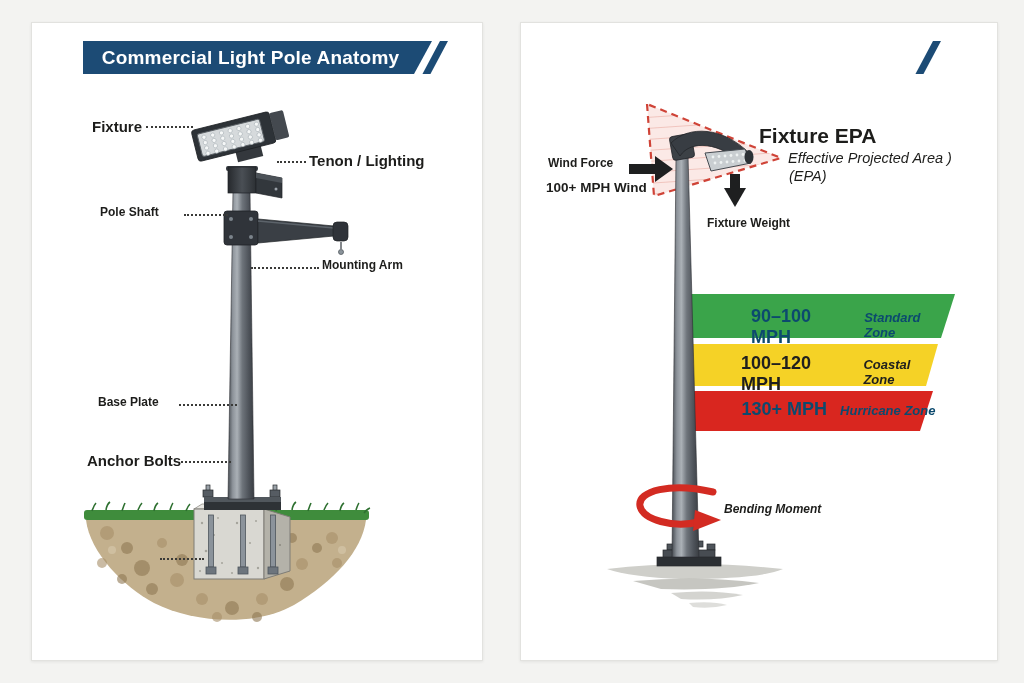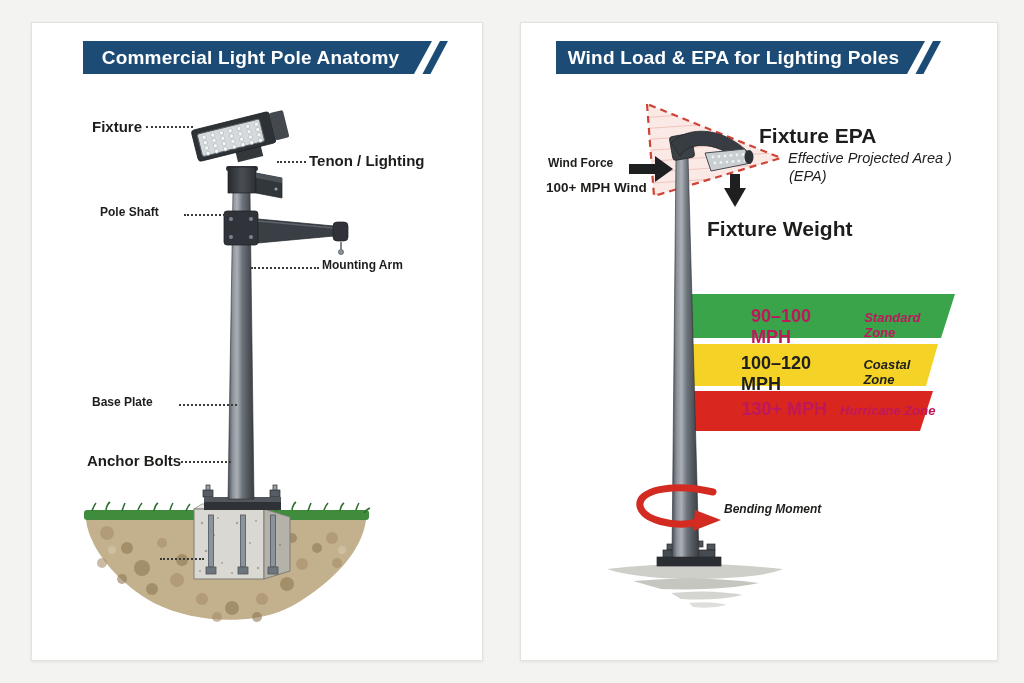--- a/index.html
+++ b/index.html
@@ -41,21 +41,21 @@
   .lbl.reg{font-weight:bold;font-size:13.5px;}
   .lbl.ital{font-weight:normal;font-style:italic;font-size:14.5px;}
   .lbl.bital{font-style:italic;}
   .leader{position:absolute;border-top:2px dotted #3a3a38;height:0;}
   .zone-row{
     position:absolute;display:flex;align-items:baseline;justify-content:center;
     gap:13px;height:22px;
   }
   .zone-speed{font-weight:bold;font-size:18px;}
   .zone-name{font-weight:bold;font-style:italic;font-size:13px;}
-  .zone-light{color:#be185d;}
+  .zone-light{color:#0c4a6e;}
   .zone-dark{color:#20201e;}
 </style>
 </head>
 <body>
 
 <div class="panel" id="left-panel">
   <div class="banner">
     <span>Commercial Light Pole Anatomy</span>
   </div>
   <div class="banner-accent"></div>
@@ -241,33 +241,30 @@
 
   <div class="lbl" style="left:277px;top:129px;">Tenon / Lighting</div>
   <div class="leader" style="left:245px;top:138px;width:29px;"></div>
 
   <div class="lbl big" style="left:68px;top:182px;">Pole Shaft</div>
   <div class="leader" style="left:152px;top:191px;width:44px;"></div>
 
   <div class="lbl big" style="left:290px;top:235px;">Mounting Arm</div>
   <div class="leader" style="left:219px;top:244px;width:68px;"></div>
 
-  <div class="lbl big" style="left:60px;top:372px;">Base Plate</div>
+  <div class="lbl big" style="left:66px;top:372px;">Base Plate</div>
   <div class="leader" style="left:147px;top:381px;width:58px;"></div>
 
   <div class="lbl" style="left:55px;top:429px;">Anchor Bolts</div>
   <div class="leader" style="left:149px;top:438px;width:50px;"></div>
 
   <div class="leader" style="left:128px;top:535px;width:44px;"></div>
 </div>
 
 <div class="panel" id="right-panel">
-  <div class="banner">
-    <span>Wind Load &amp; EPA for Lighting Poles</span>
-  </div>
   <div class="banner-accent"></div>
 
   <svg class="illu" width="478" height="639" viewBox="0 0 478 639">
     <defs>
       <clipPath id="triClip">
           <polygon points="126,81 133,173 260,135"></polygon>
         </clipPath>
     </defs>
 
     <g>
@@ -346,21 +343,21 @@
     </g>
   </svg>
 
   <div class="lbl big" style="left:27px;top:133px;">Wind Force</div>
   <div class="lbl reg" style="left:25px;top:157px;">100+ MPH Wind</div>
 
   <div class="lbl big" style="left:238px;top:100px;font-size:21px;">Fixture EPA</div>
   <div class="lbl ital" style="left:267px;top:126px;">Effective Projected Area )</div>
   <div class="lbl ital" style="left:268px;top:144px;">(EPA)</div>
 
-  <div class="lbl big" style="left:186px;top:193px;font-size:21px;">Fixture Weight</div>
+  <div class="lbl big" style="left:186px;top:193px;font-size:12px;">Fixture Weight</div>
 
   <div class="lbl big bital" style="left:203px;top:479px;">Bending Moment</div>
 
   <div class="zone-row zone-light" style="left:230px;top:283px;width:200px;">
     <span class="zone-speed">90–100 MPH</span>
     <span class="zone-name">Standard Zone</span>
   </div>
   <div class="zone-row zone-dark" style="left:220px;top:330px;width:200px;">
     <span class="zone-speed">100–120 MPH</span>
     <span class="zone-name">Coastal Zone</span>

